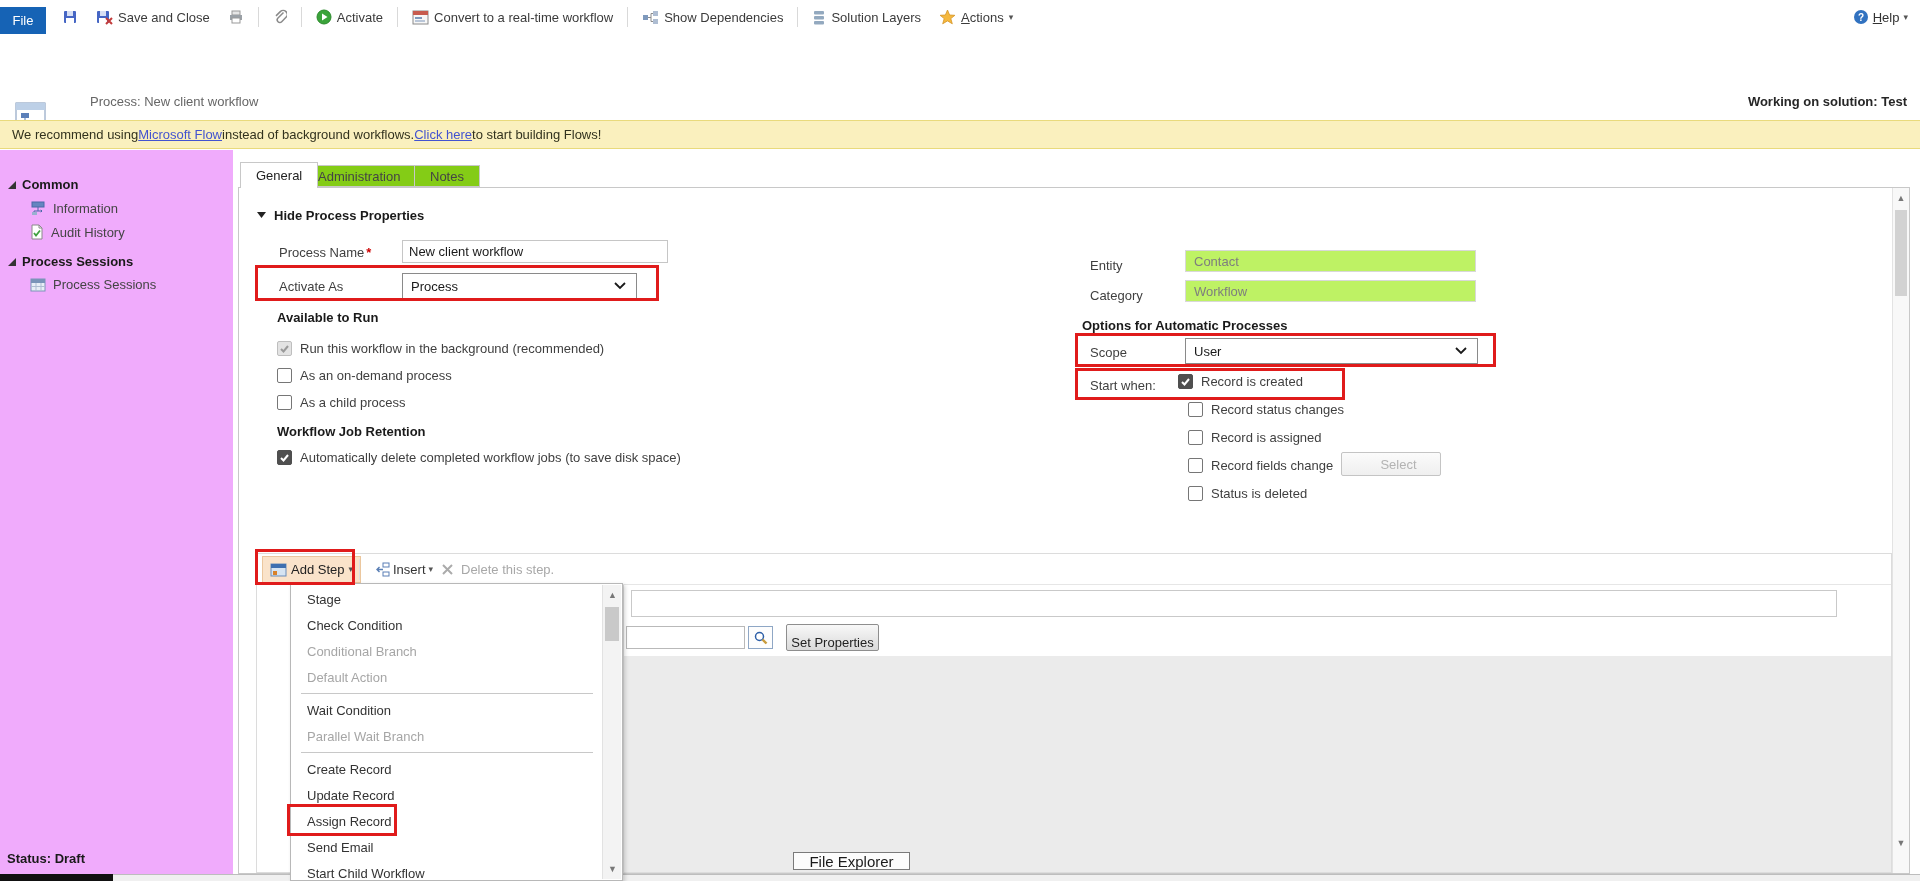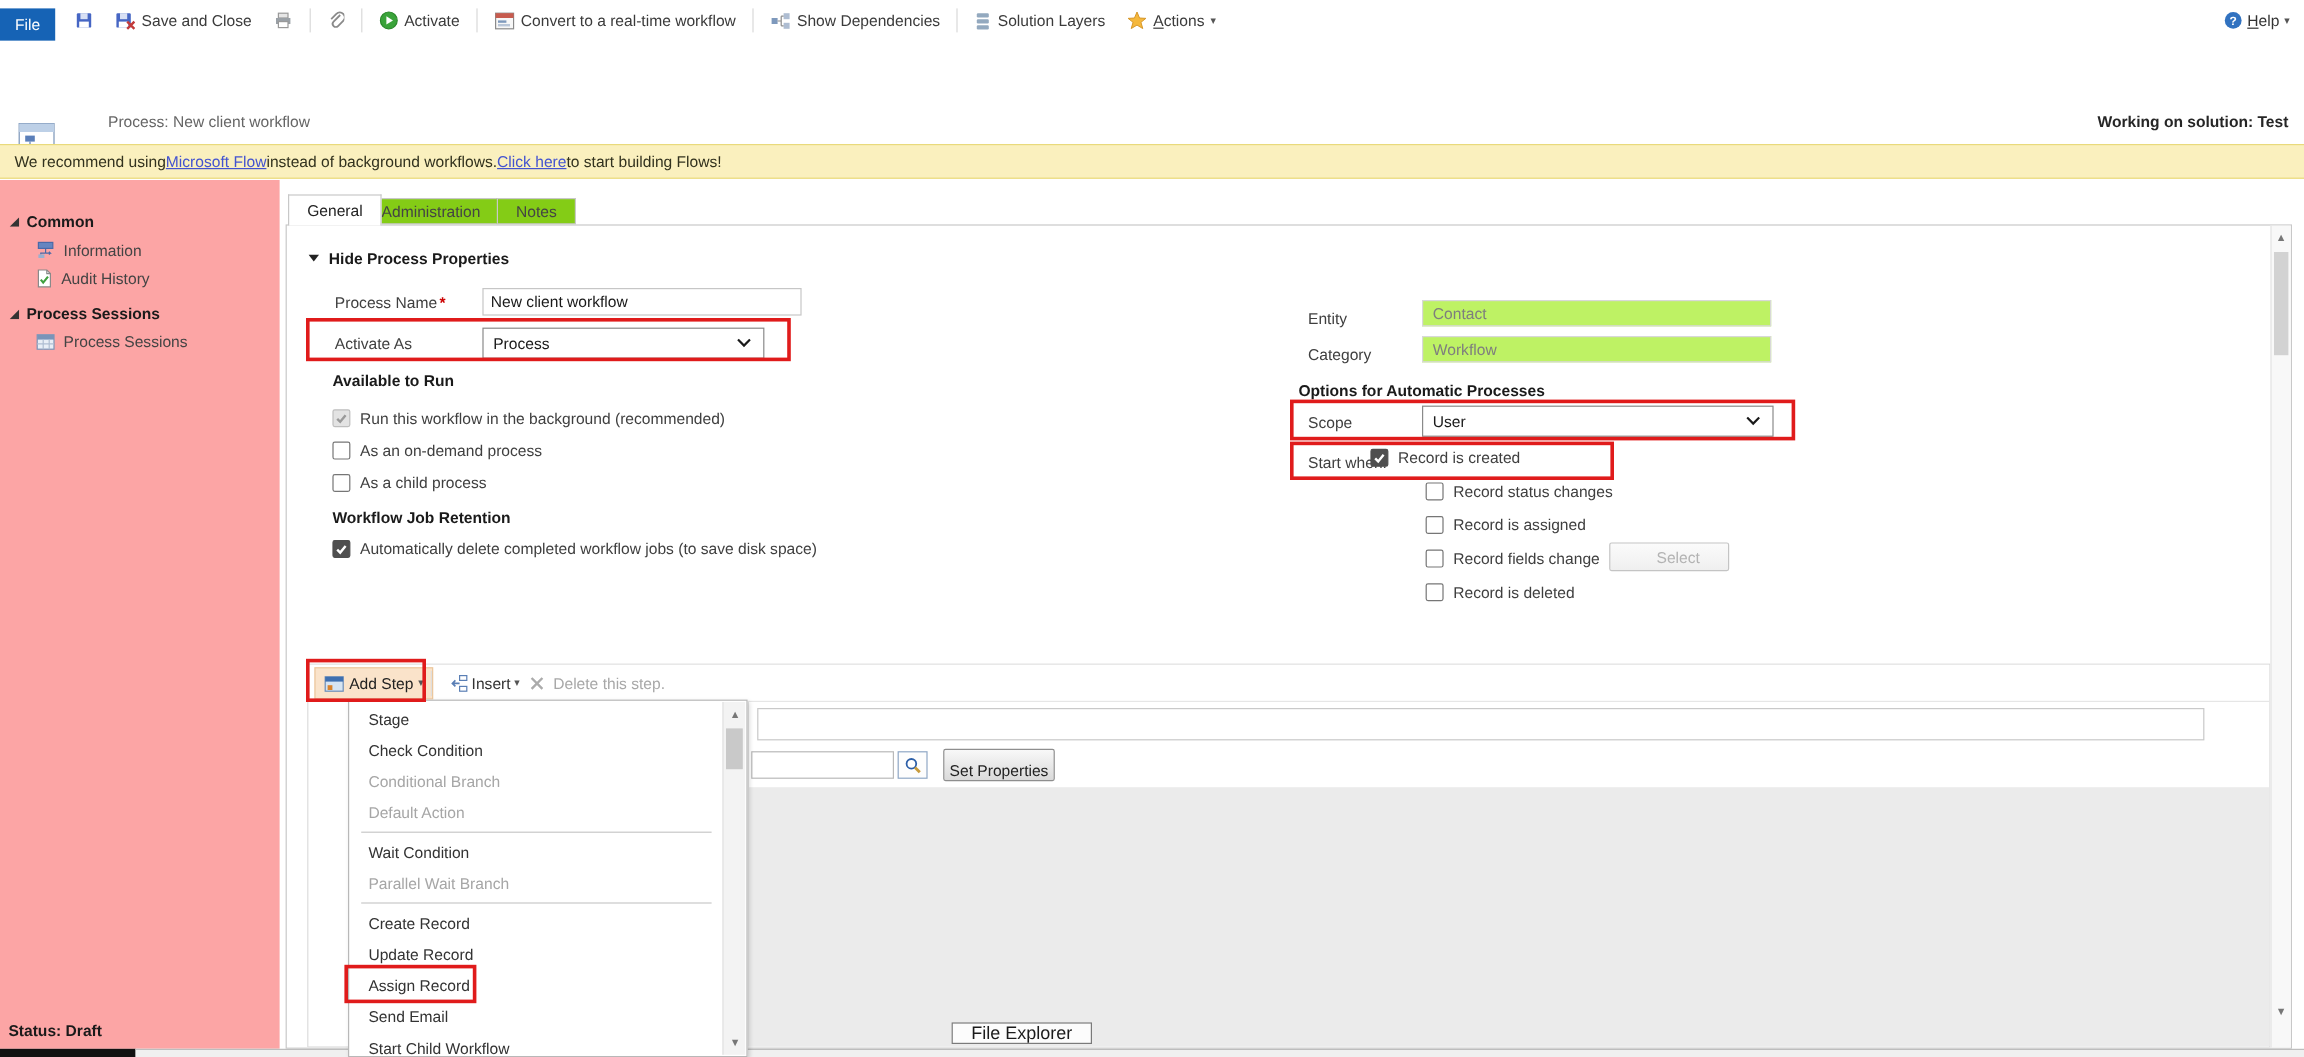--- a/index.html
+++ b/index.html
@@ -27,21 +27,21 @@
   .page-title { position:absolute; left:101px; top:84px; font-size:15px; font-weight:bold; color:#262626; }
   .working-on { position:absolute; right:13px; top:60px; font-weight:bold; color:#262626; }
 
   
   .notice { position:absolute; left:0; top:120px; width:1920px; height:29px; background:#FAF0BE;
     border-top:1px solid #E9DA7C; border-bottom:1px solid #E9DA7C;
     display:flex; align-items:center; padding-left:12px; color:#32321E; }
   .notice a, .link { color:#4353D0; text-decoration:underline; cursor:pointer; }
 
   
-  .sidebar { position:absolute; left:0; top:150px; width:233px; height:724px; background:#fca5a5; }
+  .sidebar { position:absolute; left:0; top:150px; width:233px; height:724px; background:#f0abfc; }
   .side-header { position:absolute; left:8px; display:flex; align-items:center; gap:6px; font-weight:bold; color:#1A1A1A; cursor:pointer; }
   .side-item { position:absolute; left:30px; display:flex; align-items:center; gap:7px; color:#444; cursor:pointer; }
 
   
   .tab { position:absolute; border:1px solid #C8C8C8; display:flex; align-items:center; padding:0 15px; cursor:pointer; }
   .tab.active { background:#fff; border-bottom:none; z-index:3; color:#222; }
   .tab.inactive { background:#84cc16; color:#444; }
   .panel { position:absolute; left:238px; top:187px; width:1672px; height:687px; background:#fff; border:1px solid #C8C8C8; z-index:1; }
 
   .bold-h { font-weight:bold; color:#1A1A1A; }
@@ -377,21 +377,21 @@
   <div class="select" style="left:946px; top:150px; width:293px; height:26px;">
     <span>User</span>
     <span>
         <svg width="12" height="8">
           <path d="M1 1 L6 6 L11 1" stroke="#1A1A1A" stroke-width="1.8" fill="none"></path>
         </svg>
       </span>
   </div>
 
   <span class="lbl abs" style="left:851px; top:190px;">Start when:</span>
-  <div class="cb-row" style="left:903px; top:186px;">
+  <div class="cb-row" style="left:939px; top:186px;">
     <span class="cb checked">
         <svg width="11" height="11">
           <path d="M2 6 l2.5 2.5 L9 3" stroke="#fff" stroke-width="2" fill="none"></path>
         </svg>
       </span>
     <span class="lbl">Record is created</span>
   </div>
   <div class="cb-row" style="left:949px; top:214px;">
     <span class="cb"></span>
     <span class="lbl">Record status changes</span>
@@ -402,21 +402,21 @@
   </div>
   <div class="cb-row" style="left:949px; top:270px;">
     <span class="cb"></span>
     <span class="lbl">Record fields change</span>
   </div>
   <div class="btn disabled abs" style="left:1102px; top:264px; width:100px; height:24px;">
       <span>Select</span>
     </div>
   <div class="cb-row" style="left:949px; top:298px;">
     <span class="cb"></span>
-    <span class="lbl">Record is deleted</span>
+    <span class="lbl">Status is deleted</span>
   </div>
 
   <div class="designer">
     <div class="designer-toolbar">
       <div class="addstep-btn">
         <span>
             <svg width="17" height="14">
               <rect x="1" y="1" width="15" height="12" fill="#D6E4F2" stroke="#6B8DB8"></rect>
               <rect x="1" y="1" width="15" height="4" fill="#3E6FB0"></rect>
               <rect x="3" y="8" width="4" height="4" fill="#D9822B"></rect>

